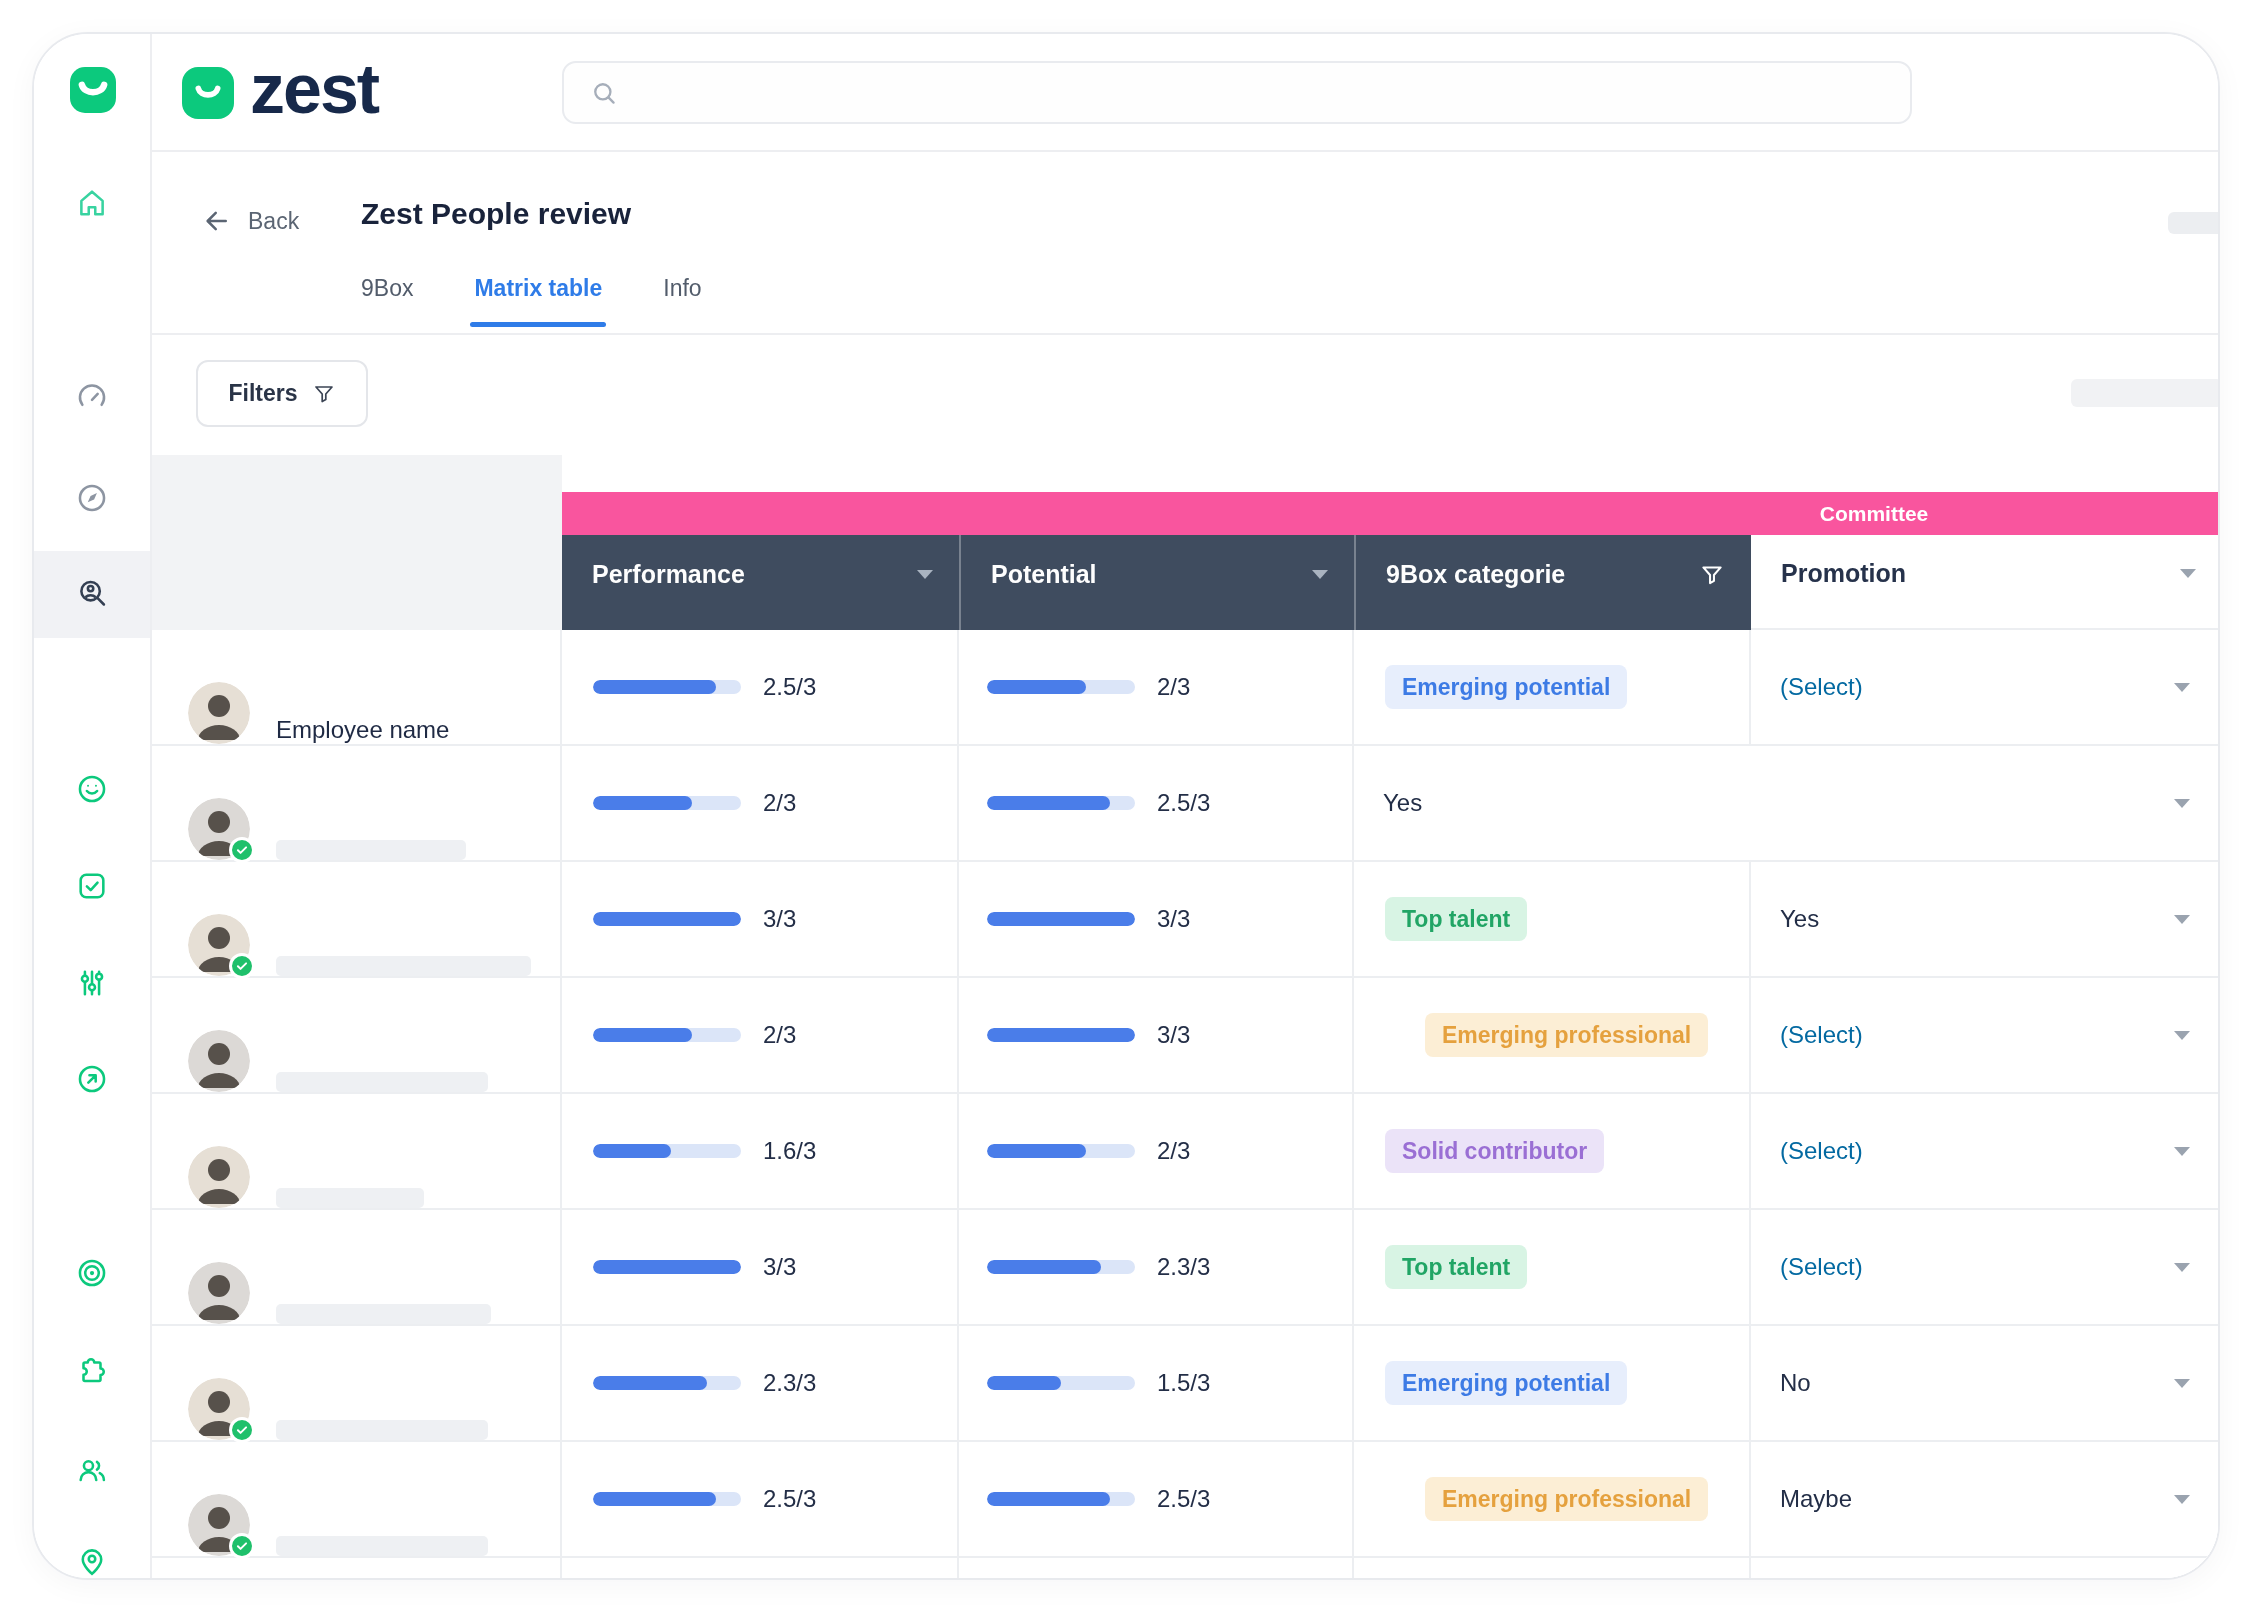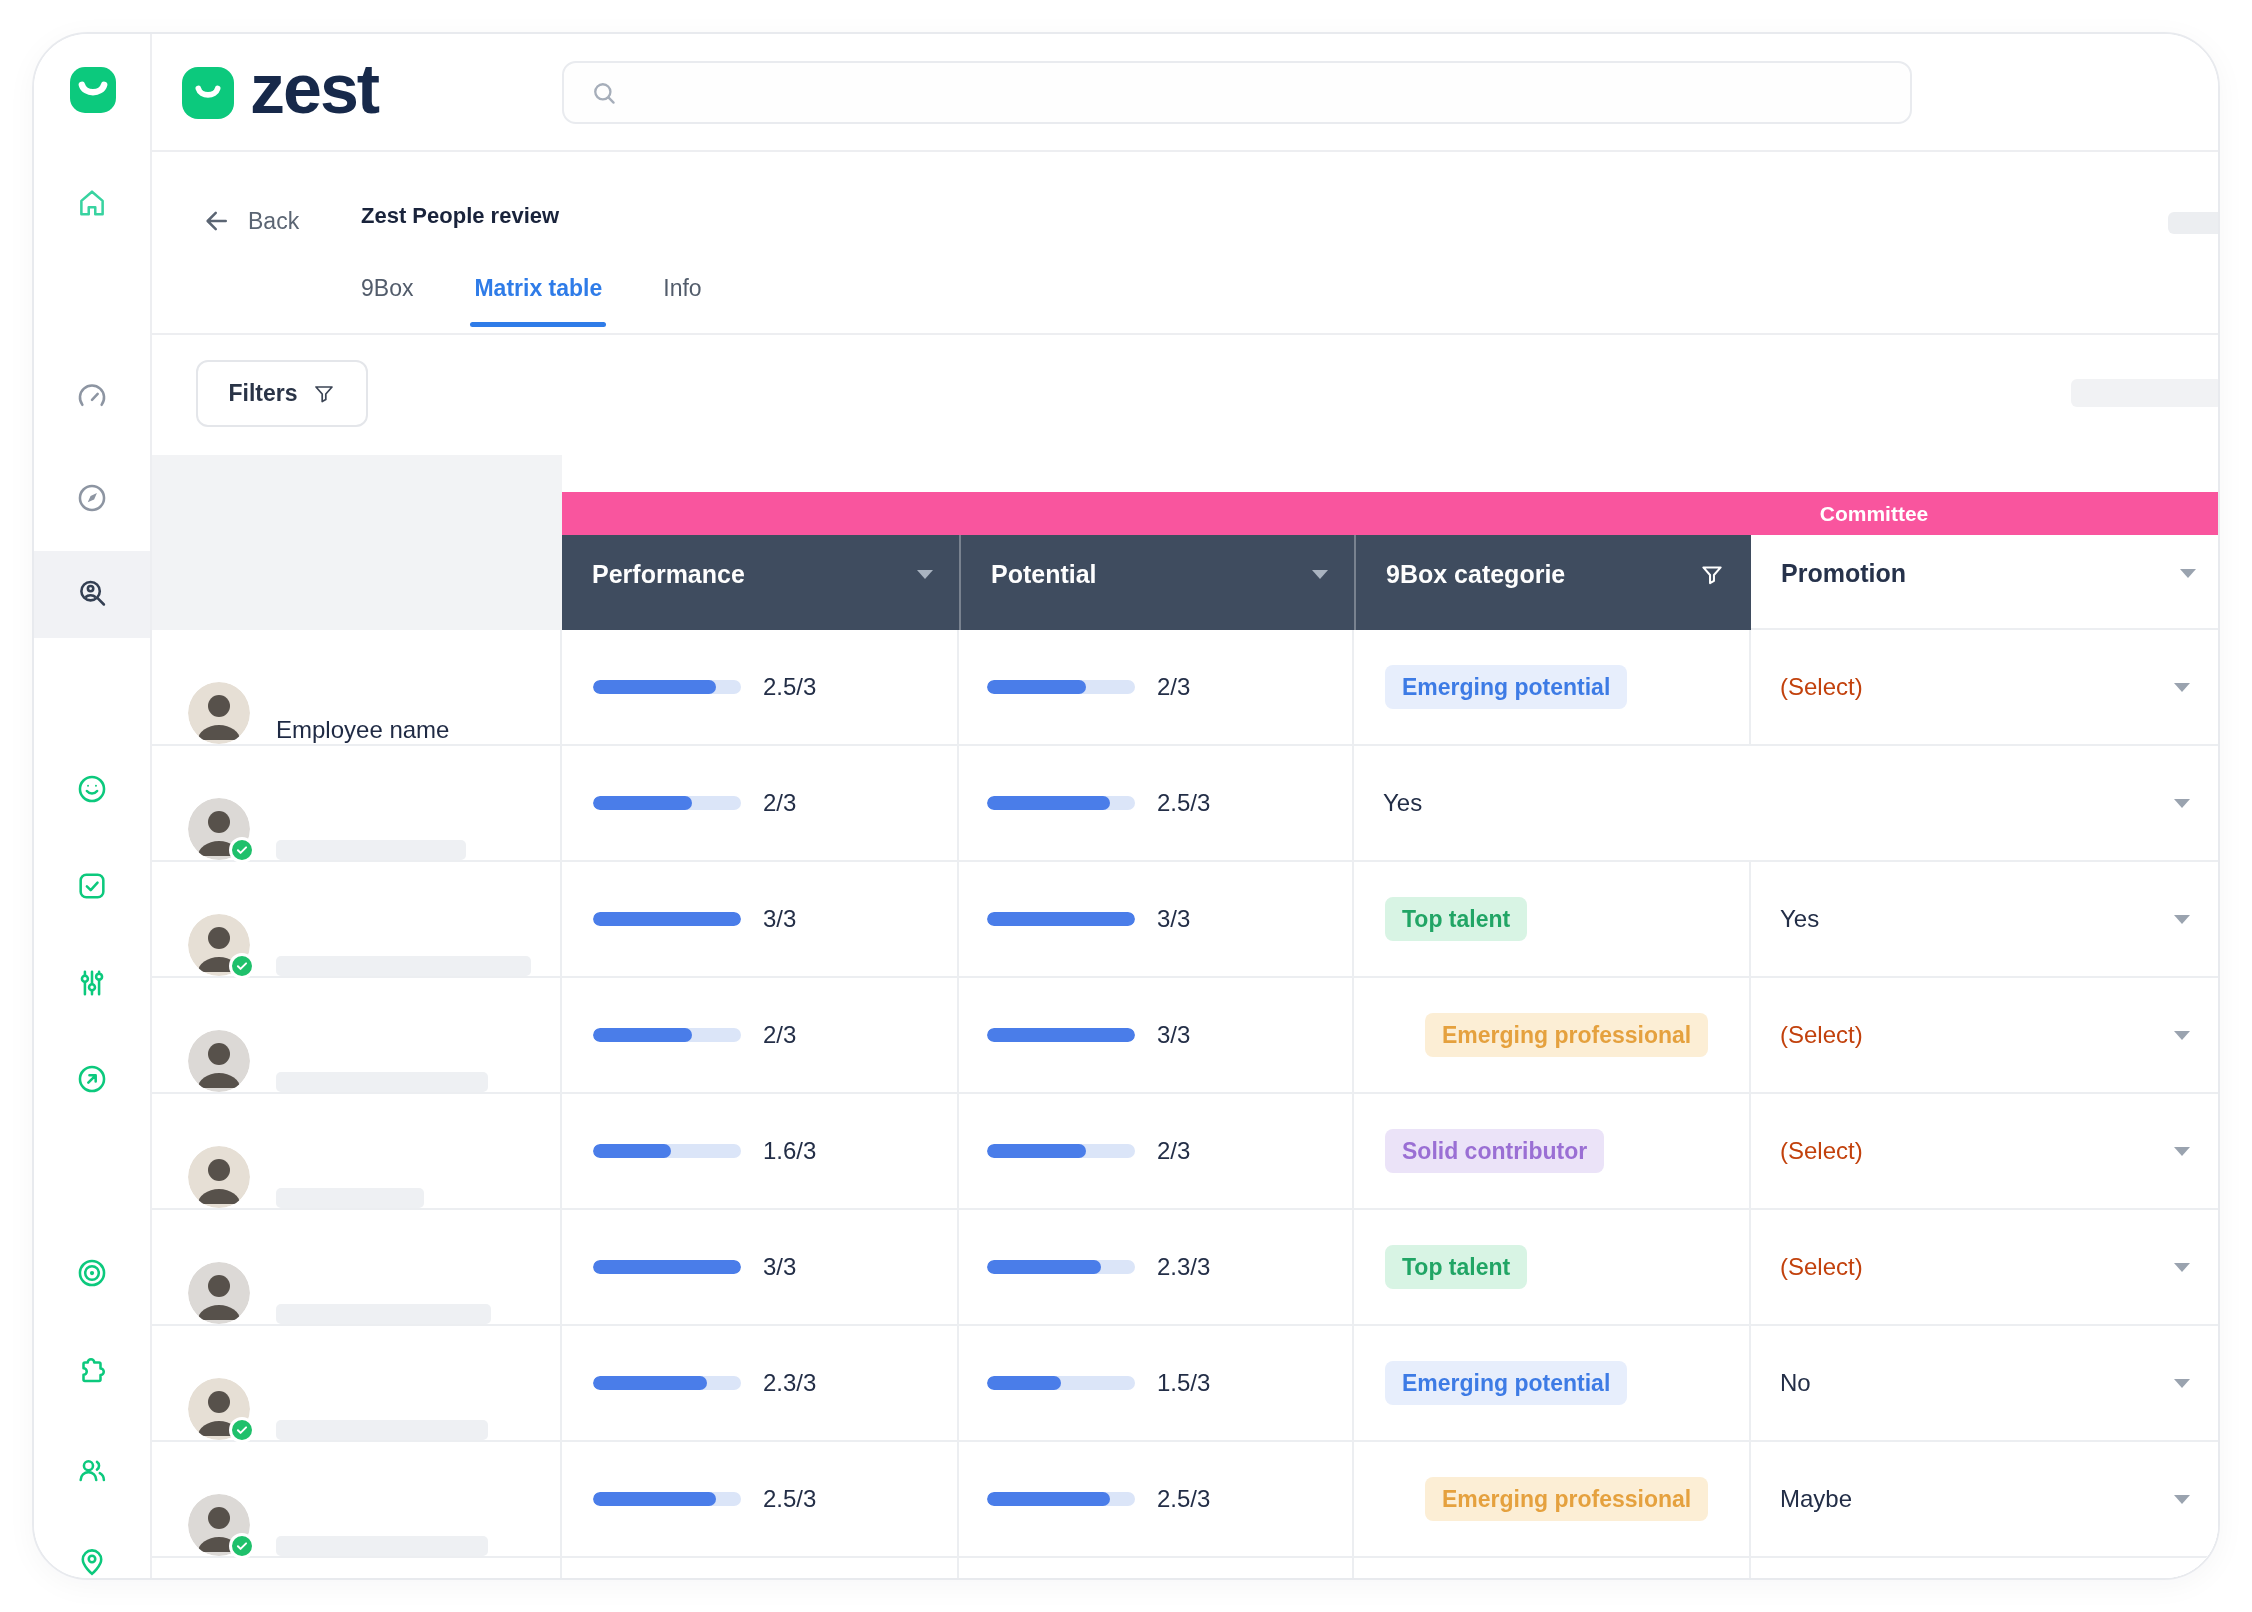--- a/index.html
+++ b/index.html
@@ -22,21 +22,21 @@
   .wm-text{font-size:70px;font-weight:800;color:#17294A;letter-spacing:-2px;line-height:1;transform:translateY(-4px);}
   .searchbar{position:absolute;left:410px;top:27px;width:1350px;height:63px;border:2px solid #E9EBEF;border-radius:14px;background:#FEFEFE;display:flex;align-items:center;padding-left:26px;box-sizing:border-box;}
   .searchbar svg{width:28px;height:28px;}
   .search-input{border:none;outline:none;background:transparent;flex:1;height:100%;font-size:24px;color:#333;padding-left:16px;}
 
   
   .content{position:absolute;left:118px;top:118px;width:2070px;height:1430px;background:#fff;}
   .back{position:absolute;left:50px;top:54px;display:flex;align-items:center;gap:16px;cursor:pointer;}
   .back svg{width:30px;height:30px;}
   .back-label{font-size:23px;color:#5B6573;}
-  .title{position:absolute;left:209px;top:51px;font-size:22px;font-weight:700;color:#19233B;}
+  .title{position:absolute;left:209px;top:45px;font-size:30px;font-weight:700;color:#19233B;}
   .scrollpill{position:absolute;right:0;top:60px;width:54px;height:22px;background:#ECEEF1;border-radius:6px 0 0 6px;}
   .tabs{position:absolute;left:209px;top:122px;display:flex;gap:61px;}
   .tab{position:relative;font-size:23px;color:#525C6B;line-height:28px;padding-bottom:25px;cursor:pointer;}
   .tab.active{color:#2F7CE8;font-weight:700;}
   .tab.active::after{content:"";position:absolute;left:-4px;right:-4px;bottom:0;height:5px;background:#2F7CE8;border-radius:3px;}
   .pagehead-divider{position:absolute;left:0;top:181px;width:100%;height:2px;background:#EDEEF1;}
   .filters-btn{position:absolute;left:44px;top:208px;width:172px;height:67px;border:2px solid #E4E6EA;border-radius:12px;background:#fff;display:flex;align-items:center;justify-content:center;gap:14px;font-size:23px;font-weight:700;color:#2A3447;box-sizing:border-box;cursor:pointer;}
   .filters-btn svg{width:24px;height:24px;}
   .legend-pill{position:absolute;right:0;top:227px;width:151px;height:28px;background:#F1F2F4;border-radius:6px;}
 
@@ -75,21 +75,21 @@
   .eph{height:20px;border-radius:5px;background:#EEF0F3;}
   .bar{width:148px;height:14px;border-radius:8px;background:#DBE5F8;overflow:hidden;flex:none;}
   .fill{display:block;height:100%;background:#4A7DE9;border-radius:8px;}
   .score{margin-left:22px;font-size:24px;color:#232E47;}
   .badge{height:44px;display:inline-flex;align-items:center;padding:0 17px;border-radius:8px;font-size:23px;font-weight:600;white-space:nowrap;}
   .v-blue{background:#E7EEFC;color:#3D7BE5;}
   .v-green{background:#D8F4E4;color:#21A565;}
   .v-orange{background:#FCEED5;color:#E5A13E;margin-left:40px;}
   .v-purple{background:#EBE3F8;color:#9A6FD4;}
   .pval{font-size:24px;}
-  .p-placeholder{color:#c2410c;}
+  .p-placeholder{color:#0369a1;}
   .p-value{color:#232E47;}
   .chev{margin-left:auto;width:0;height:0;border-left:8px solid transparent;border-right:8px solid transparent;border-top:9px solid #9AA3AF;}
 </style>
 </head>
 <body>
 
 <div class="stage">
   <div class="card">
 
     <div class="sidebar">

